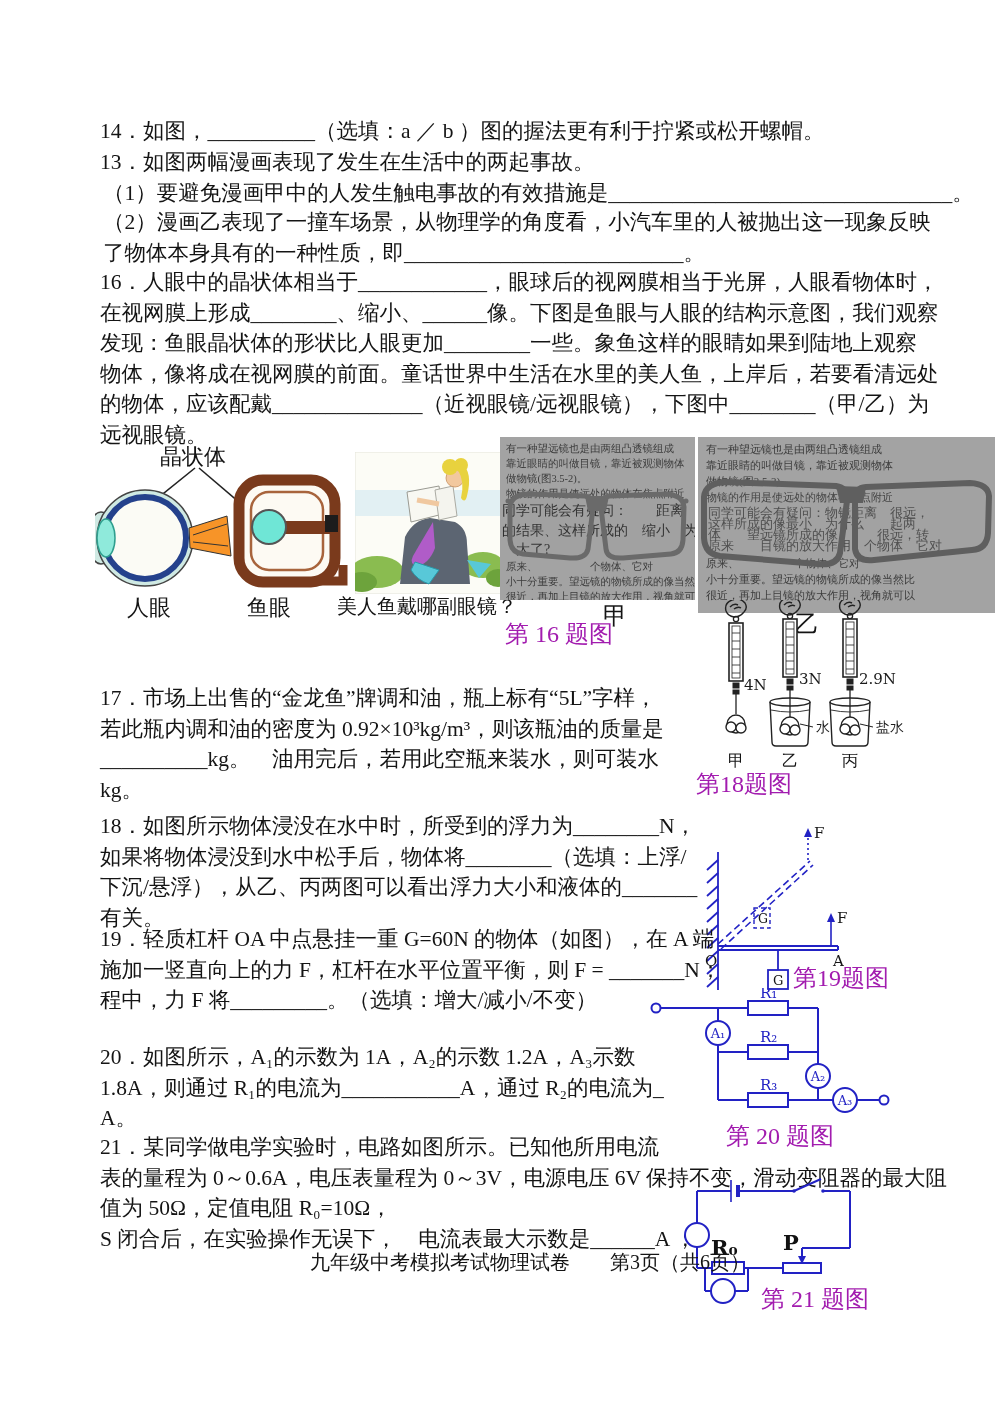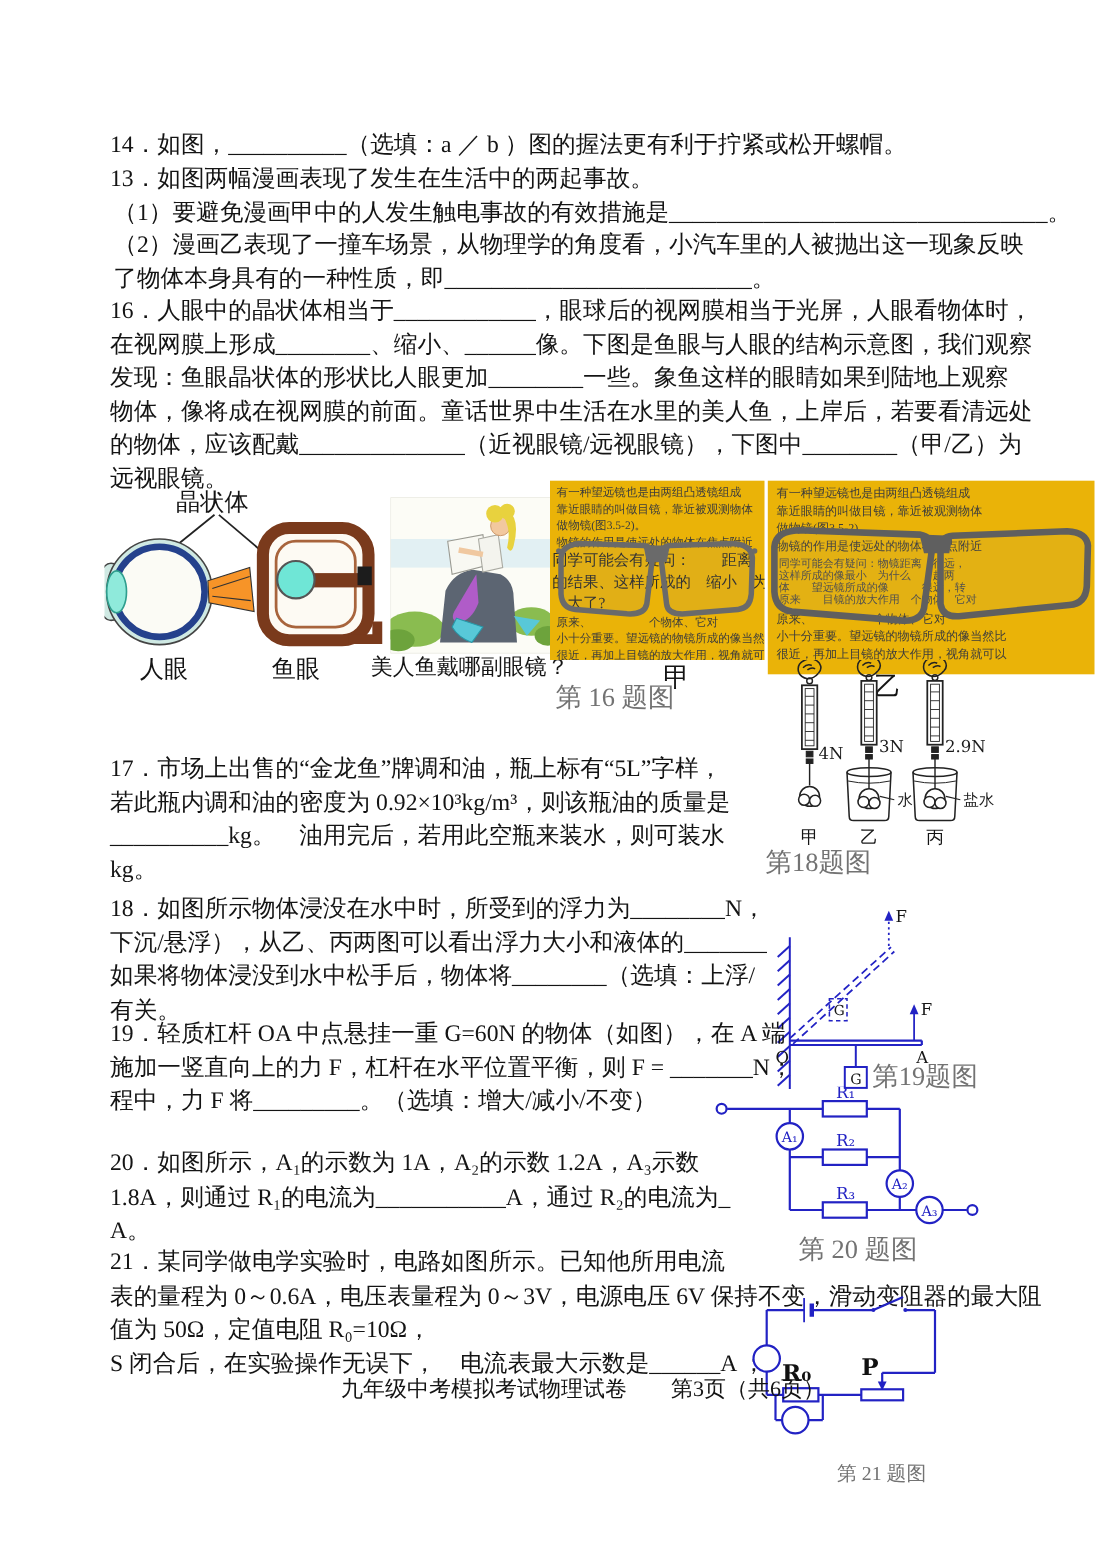--- a/index.html
+++ b/index.html
@@ -3,28 +3,28 @@
 <meta charset="utf-8">
 <style>
   html,body { margin:0; padding:0; background:#ffffff; }
   #page {
     position:relative; width:1000px; height:1411px; background:#ffffff;
     font-family:"Liberation Serif","DejaVu Serif",serif; color:#141414; overflow:hidden;
   }
   .para { position:absolute; font-size:21.5px; line-height:30.6px; }
   .para .ln { height:30.6px; white-space:nowrap; }
   .oneline { position:absolute; font-size:21.5px; white-space:nowrap; }
-  .cap { position:absolute; font-size:23px; white-space:nowrap; color:#737373; }
+  .cap { position:absolute; font-size:23px; white-space:nowrap; color:#a21caf; }
   .figlabel { position:absolute; font-size:24px; white-space:nowrap; color:#141414; }
-  .glasses-box { position:absolute; overflow:hidden; background:#eab308; }
+  .glasses-box { position:absolute; overflow:hidden; background:#a3a3a3; }
   .fineprint { position:absolute; color:#3c3c3c; }
   .fineprint div { white-space:nowrap; }
   .fp-s { font-size:10.5px; line-height:15px; }
   .fp-m { font-size:14px; line-height:19.5px; color:#2a2a2a; }
-  .fp-t { font-size:10px; line-height:11px; color:#4a4a4a; }
+  .fp-t { font-size:13px; line-height:11px; color:#4a4a4a; }
   .frame-svg { position:absolute; left:0; top:0; }
   .footer { position:absolute; font-size:20px; white-space:nowrap; color:#141414; }
   svg text { font-family:"DejaVu Serif","Liberation Serif",serif; }
 </style>
 </head>
 <body>
 
 <div id="page">
 
   <div class="oneline" style="left:100px; top:116px;">14．如图，__________（选填：a ／ b ）图的握法更有利于拧紧或松开螺帽。</div>
@@ -225,22 +225,22 @@
     </g>
 
     <text x="36" y="166" font-size="16" fill="#141414">甲</text>
     <text x="90" y="166" font-size="16" fill="#141414">乙</text>
     <text x="150" y="166" font-size="16" fill="#141414">丙</text>
   </svg>
   <div class="cap" style="left:696px; top:768px; font-size:24px;">第18题图</div>
 
   <div class="para" style="left:100px; top:811px;">
     <div class="ln">18．如图所示物体浸没在水中时，所受到的浮力为________N，</div>
+    <div class="ln">如果将物体浸没到水中松手后，物体将________（选填：上浮/</div>
     <div class="ln">下沉/悬浮），从乙、丙两图可以看出浮力大小和液体的_______</div>
-    <div class="ln">如果将物体浸没到水中松手后，物体将________（选填：上浮/</div>
     <div class="ln">有关。</div>
   </div>
 
   <svg style="position:absolute; left:698px; top:822px;" width="205" height="172" viewBox="0 0 205 172">
     <g stroke="#2222c4" stroke-width="1.8">
       <line x1="20" y1="30" x2="20" y2="168"></line>
       <line x1="20" y1="38" x2="9" y2="48"></line>
         <line x1="20" y1="51" x2="9" y2="61"></line>
       <line x1="20" y1="64" x2="9" y2="74"></line>
         <line x1="20" y1="77" x2="9" y2="87"></line>
@@ -362,17 +362,17 @@
     <polygon points="157,86 153,78 161,78" fill="#2222c4"></polygon>
     <rect x="138" y="85" width="38" height="10" fill="#fff" stroke="#2222c4" stroke-width="2"></rect>
     <rect x="67" y="84" width="32" height="12" fill="#fff" stroke="#2222c4" stroke-width="2"></rect>
     <circle cx="52" cy="57" r="12" fill="#fff" stroke="#2222c4" stroke-width="2"></circle>
     <circle cx="78" cy="113" r="12" fill="#fff" stroke="#2222c4" stroke-width="2"></circle>
     <text x="52" y="62" font-size="13" fill="#2222c4" text-anchor="middle"></text>
     <text x="78" y="118" font-size="13" fill="#2222c4" text-anchor="middle"></text>
     <text x="66" y="77" font-size="21" font-weight="bold" fill="#111">R₀</text>
     <text x="138" y="72" font-size="21" font-weight="bold" fill="#111">P</text>
   </svg>
-  <div class="cap" style="left:761px; top:1327px; font-size:18px;">第 21 题图</div>
+  <div class="cap" style="left:761px; top:1283px; font-size:24px;">第 21 题图</div>
 
   <div class="footer" style="left:310px; top:1249px;">九年级中考模拟考试物理试卷　　第3页（共6页）</div>
 
 </div>
 
 </body></html>

